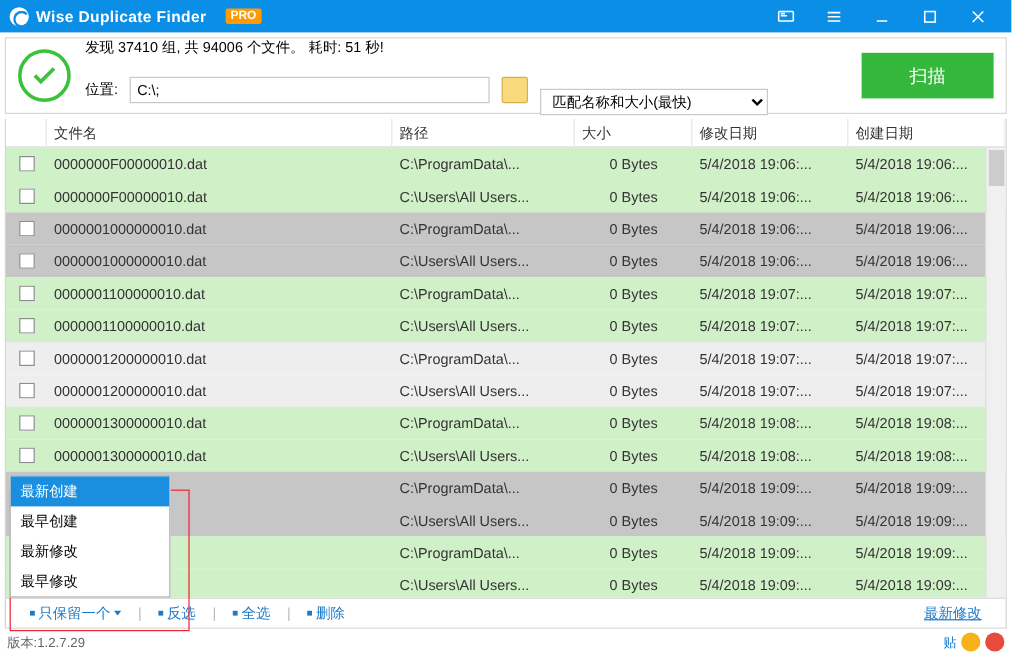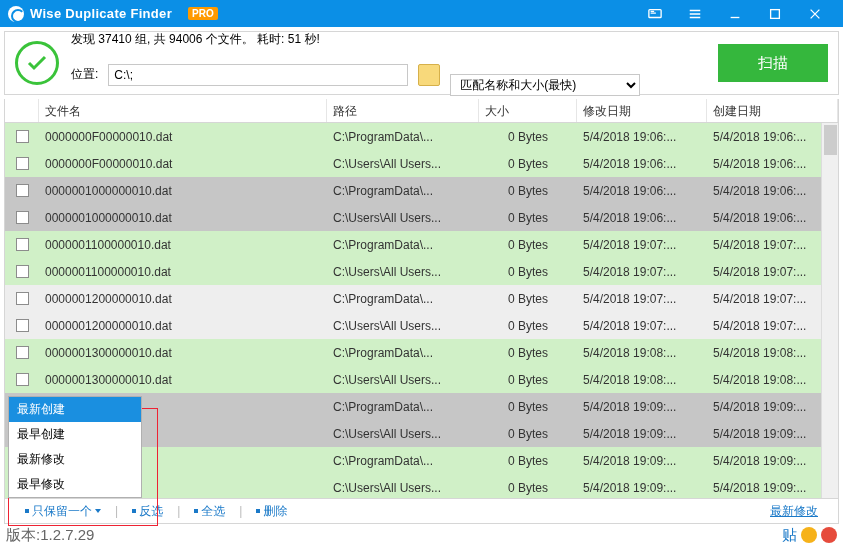--- a/index.html
+++ b/index.html
@@ -53,21 +53,21 @@
   .popup .item { padding:4px 8px; }
   .popup .item.sel { background:#1a8fe0; color:#fff; }
 
   .footer { position:absolute; left:4px; right:4px; bottom:22px; height:26px; border:1px solid #d6d6d6; background:#fff; display:flex; align-items:center; font-size:12px; color:#1a79c8; padding:0 8px; gap:0; }
   .footer .action { display:flex; align-items:center; gap:3px; padding:0 12px; }
   .footer .sep { color:#bbb; padding:0 2px; }
   .footer .spacer { flex:1; }
   .tri-down { width:0; height:0; border-left:3px solid transparent; border-right:3px solid transparent; border-top:4px solid #1a79c8; }
   .dot { width:4px; height:4px; background:#1a79c8; }
 
-  .statusbar { position:absolute; left:0; right:0; bottom:0; height:22px; background:#fff; display:flex; align-items:center; font-size:15px; color:#666; padding:0 6px; }
+  .statusbar { position:absolute; left:0; right:0; bottom:0; height:22px; background:#fff; display:flex; align-items:center; font-size:11px; color:#666; padding:0 6px; }
   .statusbar .spacer { flex:1; }
   .statusbar .icon { width:16px; height:16px; border-radius:50%; margin-left:4px; }
 </style>
 </head>
 <body>
 
 <div class="titlebar">
   <div class="logo"></div>
   <span class="title">Wise Duplicate Finder</span>
   <span class="pro-badge">PRO</span>

